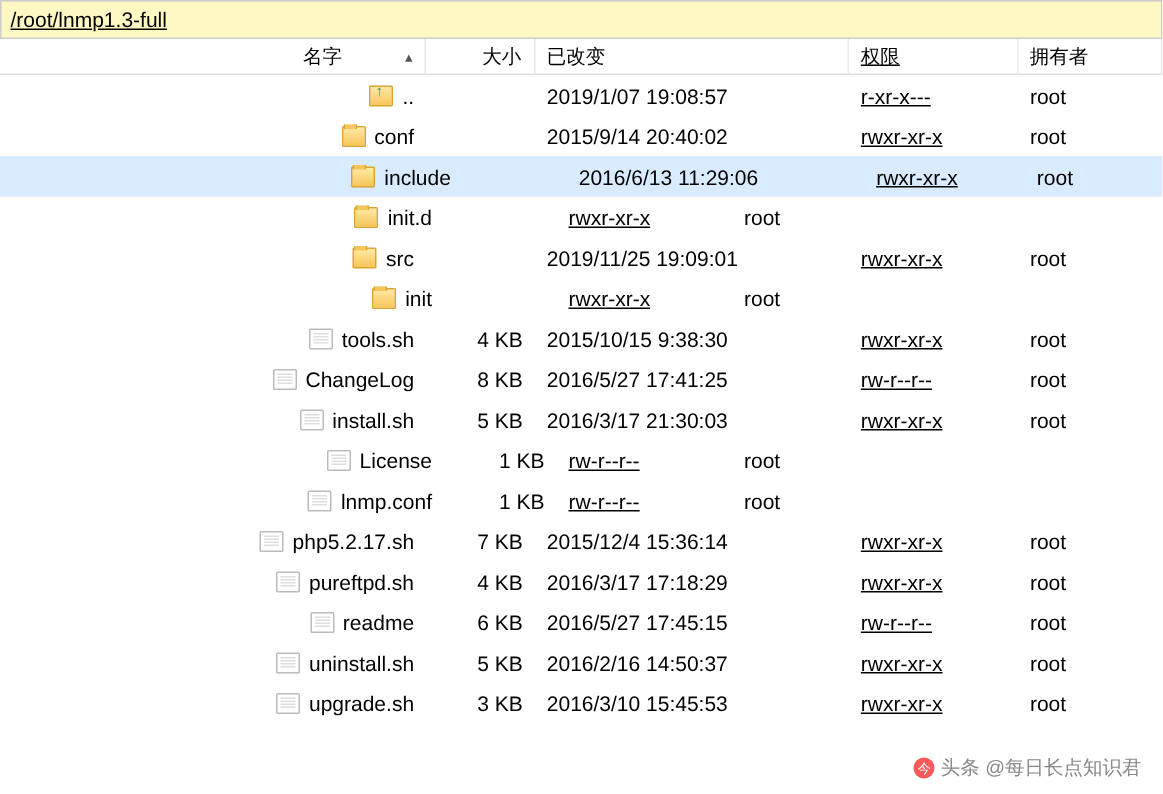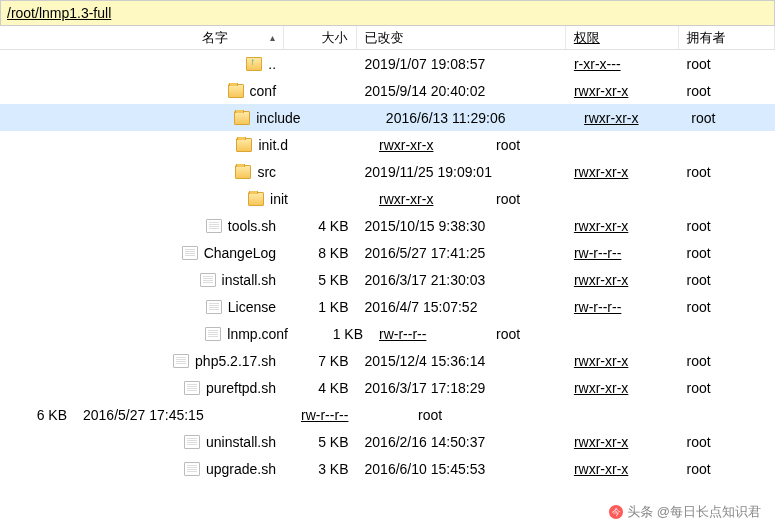--- a/index.html
+++ b/index.html
@@ -212,23 +212,20 @@
       </div>
     </div>
     <div class="row">
       <div class="cell col-name">
         <span class="icon file-icon"></span>
         <span>License</span>
       </div>
       <div class="cell col-size">
         <span>1 KB</span>
       </div>
-      <div class="cell col-modified">
-        <span>2016/4/7 15:07:52</span>
-      </div>
       <div class="cell col-perm">
         <span>rw-r--r--</span>
       </div>
       <div class="cell col-owner">
         <span>root</span>
       </div>
     </div>
     <div class="row">
       <div class="cell col-name">
         <span class="icon file-icon"></span>
@@ -274,20 +271,24 @@
         <span>2016/3/17 17:18:29</span>
       </div>
       <div class="cell col-perm">
         <span>rwxr-xr-x</span>
       </div>
       <div class="cell col-owner">
         <span>root</span>
       </div>
     </div>
     <div class="row">
+      <div class="cell col-name">
+        <span class="icon file-icon"></span>
+        <span>readme</span>
+      </div>
       <div class="cell col-size">
         <span>6 KB</span>
       </div>
       <div class="cell col-modified">
         <span>2016/5/27 17:45:15</span>
       </div>
       <div class="cell col-perm">
         <span>rw-r--r--</span>
       </div>
       <div class="cell col-owner">
@@ -314,21 +315,21 @@
     </div>
     <div class="row">
       <div class="cell col-name">
         <span class="icon file-icon"></span>
         <span>upgrade.sh</span>
       </div>
       <div class="cell col-size">
         <span>3 KB</span>
       </div>
       <div class="cell col-modified">
-        <span>2016/6/10 15:45:53</span>
+        <span>2016/3/10 15:45:53</span>
       </div>
       <div class="cell col-perm">
         <span>rwxr-xr-x</span>
       </div>
       <div class="cell col-owner">
         <span>root</span>
       </div>
     </div>
   </div>
 

